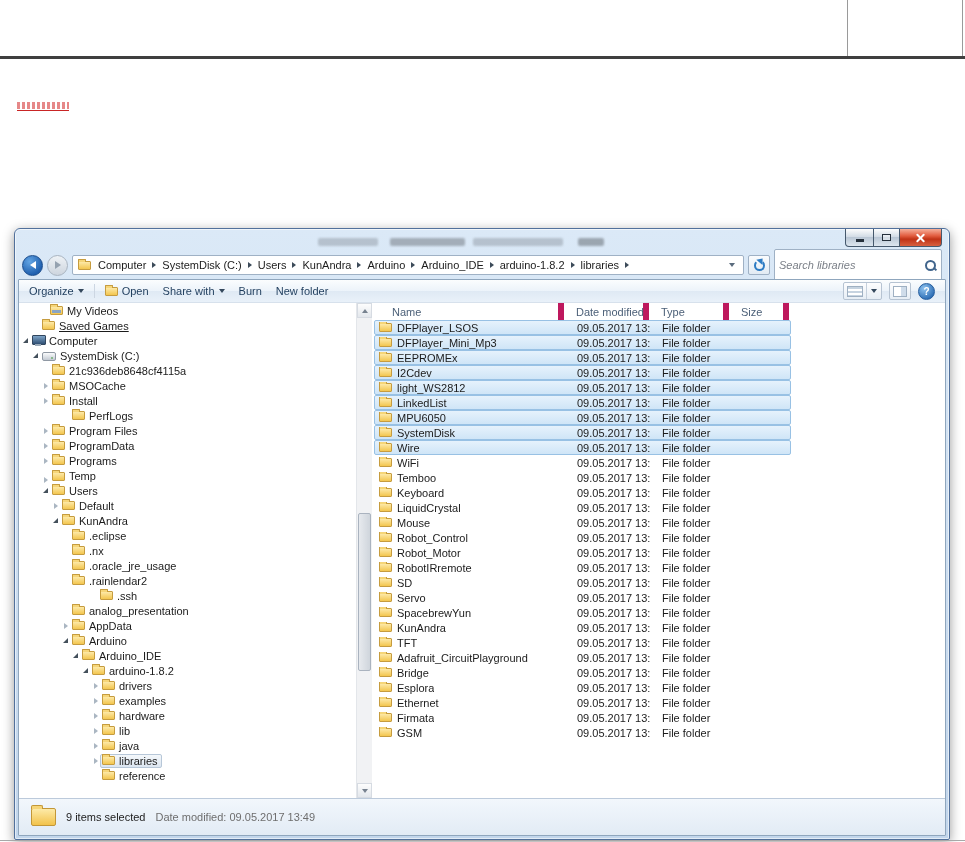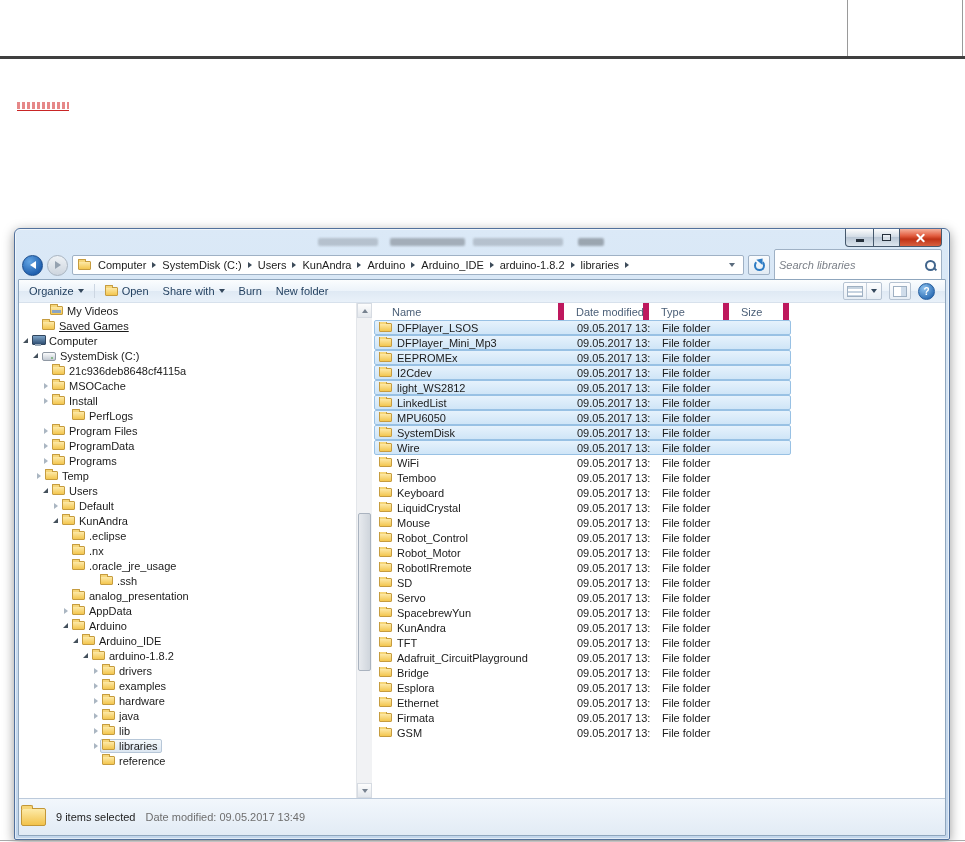--- a/index.html
+++ b/index.html
@@ -137,21 +137,21 @@
   .lbody{flex:1;overflow:hidden}
   .lrow{height:15px;width:417px;display:flex;align-items:center;font-size:11px;color:#1b1b1b;
     border:1px solid transparent;border-radius:2px}
   .lrow.lsel{background:linear-gradient(#e6f2fc,#cfe5f7);border-color:#98c1e4}
   .lcell{white-space:nowrap;overflow:hidden;padding-left:12px}
   .lcell.c0{display:flex;align-items:center;gap:5px;padding-left:4px}
   .lname{overflow:hidden;text-overflow:ellipsis}
 
   
   .status{height:37px;flex:none;background:linear-gradient(#f2f7fc,#e2ebf5);border-top:1px solid #bccadb;
-    display:flex;align-items:center;padding:0 2px;gap:10px;font-size:11px}
+    display:flex;align-items:center;padding:0 12px;gap:10px;font-size:11px}
   .bigfold{position:relative;display:inline-block;width:25px;height:18px;flex:none;
     background:linear-gradient(#fdeaa8,#f2c24b);border:1px solid #c39737;border-radius:2px}
   .bigfold:before{content:"";position:absolute;top:-4px;left:-1px;width:10px;height:3px;
     background:#f6d679;border:1px solid #c39737;border-bottom:none;border-radius:2px 2px 0 0}
   .st-sel{color:#222}
   .st-det{color:#6e6e6e}
 </style>
 </head>
 <body>
 
@@ -360,21 +360,21 @@
             </div>
             <div class="titem" style="padding-left: 22px;">
               <span class="texp">
                 <i class="exp-closed"></i>
               </span>
               <span class="thl">
                 <span class="tico fold"></span>
                 <span class="tlab">Programs</span>
               </span>
             </div>
-            <div class="titem" style="padding-left: 15px;">
+            <div class="titem" style="padding-left: 22px; align-items: flex-end;">
               <span class="texp">
                 <i class="exp-closed"></i>
               </span>
               <span class="thl">
                 <span class="tico fold"></span>
                 <span class="tlab">Temp</span>
               </span>
             </div>
             <div class="titem" style="padding-left: 22px;">
               <span class="texp">
@@ -417,20 +417,27 @@
                 <span class="tlab">.nx</span>
               </span>
             </div>
             <div class="titem" style="padding-left: 42px;">
               <span class="texp"></span>
               <span class="thl">
                 <span class="tico fold"></span>
                 <span class="tlab">.oracle_jre_usage</span>
               </span>
             </div>
+            <div class="titem" style="padding-left: 42px;">
+              <span class="texp"></span>
+              <span class="thl">
+                <span class="tico fold"></span>
+                <span class="tlab">.rainlendar2</span>
+              </span>
+            </div>
             <div class="titem" style="padding-left: 42px; margin-left: 28px;">
               <span class="texp"></span>
               <span class="thl">
                 <span class="tico fold"></span>
                 <span class="tlab">.ssh</span>
               </span>
             </div>
             <div class="titem" style="padding-left: 42px;">
               <span class="texp"></span>
               <span class="thl">
@@ -500,30 +507,30 @@
                 <span class="tico fold"></span>
                 <span class="tlab">hardware</span>
               </span>
             </div>
             <div class="titem" style="padding-left: 72px;">
               <span class="texp">
                 <i class="exp-closed"></i>
               </span>
               <span class="thl">
                 <span class="tico fold"></span>
+                <span class="tlab">lib</span>
+              </span>
+            </div>
+            <div class="titem" style="padding-left: 72px;">
+              <span class="texp">
+                <i class="exp-closed"></i>
+              </span>
+              <span class="thl">
+                <span class="tico fold"></span>
                 <span class="tlab">java</span>
-              </span>
-            </div>
-            <div class="titem" style="padding-left: 72px;">
-              <span class="texp">
-                <i class="exp-closed"></i>
-              </span>
-              <span class="thl">
-                <span class="tico fold"></span>
-                <span class="tlab">lib</span>
               </span>
             </div>
             <div class="titem tsel" style="padding-left: 72px;">
               <span class="texp">
                 <i class="exp-closed"></i>
               </span>
               <span class="thl">
                 <span class="tico fold"></span>
                 <span class="tlab">libraries</span>
               </span>

